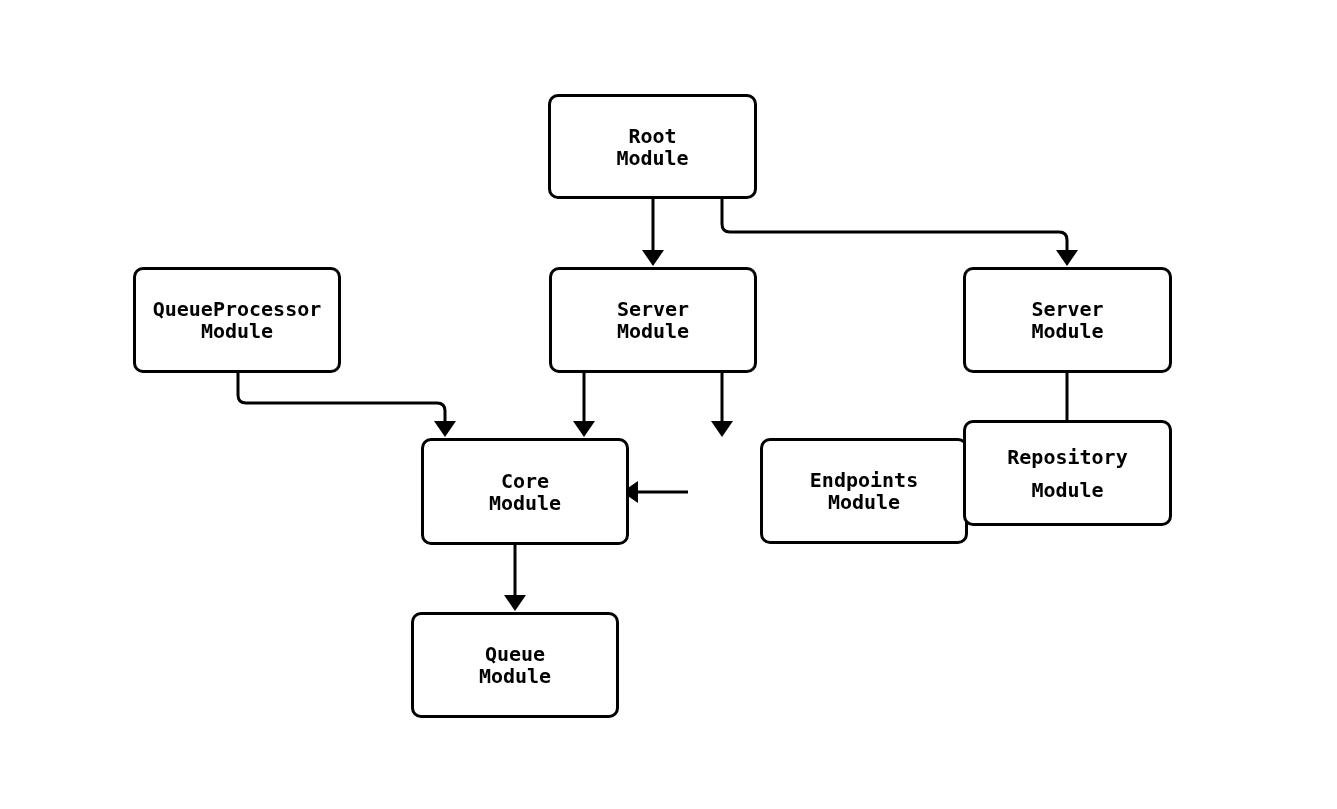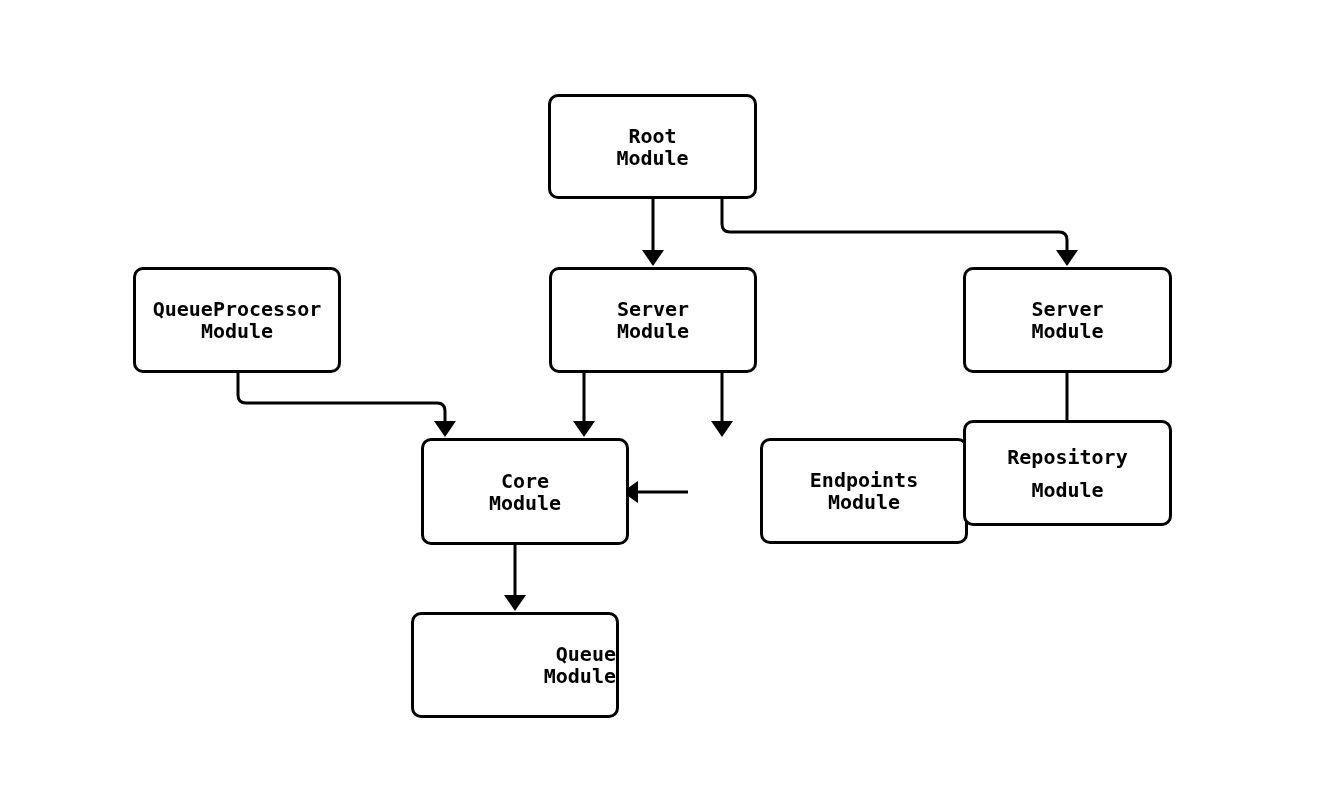--- a/index.html
+++ b/index.html
@@ -127,18 +127,18 @@
   <div class="node" style="left:728px; top:438px; width:208px; height:106px;margin-left:32px;">
     <span>Endpoints</span>
     <span>Module</span>
   </div>
 
   <div class="node" style="left:963px; top:420px; width:209px; height:106px;gap:11px;">
     <span>Repository</span>
     <span>Module</span>
   </div>
 
-  <div class="node" style="left:411px; top:612px; width:208px; height:106px;align-items:flex-end;">
+  <div class="node" style="left:411px; top:612px; width:208px; height:106px;">
     <span>Queue</span>
     <span>Module</span>
   </div>
 
 </div>
 
 </body></html>

